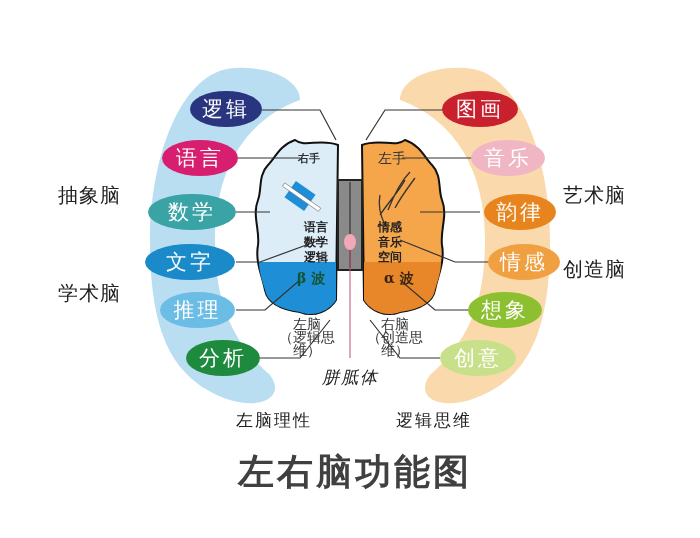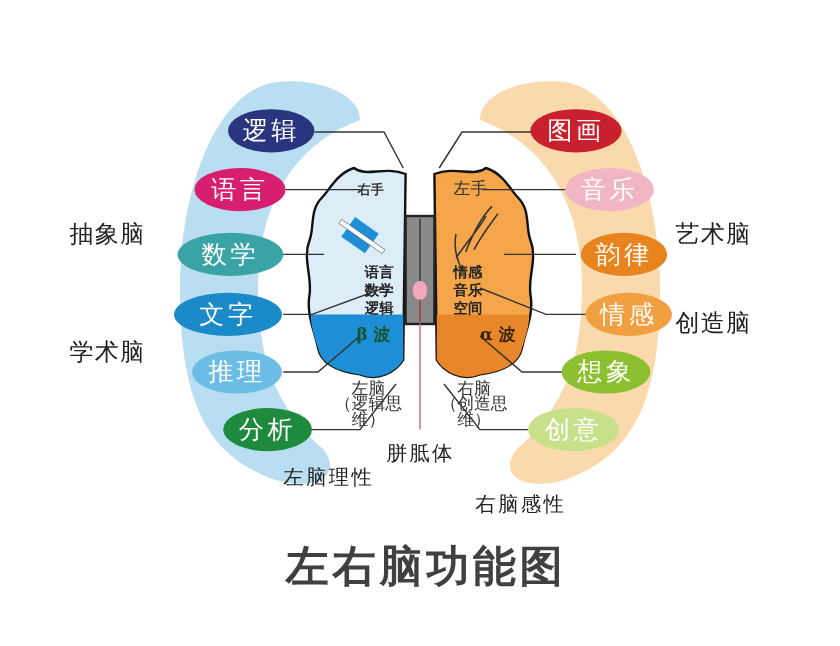--- a/index.html
+++ b/index.html
@@ -86,29 +86,29 @@
   <div>数学</div>
   <div>逻辑</div>
 </div>
 <div class="small" style="left:370px;top:220px;width:40px;">
   <div>情感</div>
   <div>音乐</div>
   <div>空间</div>
 </div>
 
 <div class="wave" style="left:297px;top:270px;color:#14532d;">β 波</div>
-<div class="wave" style="left:400px;top:270px;color:#3a2410;">α 波</div>
+<div class="wave" style="left:384px;top:270px;color:#3a2410;">α 波</div>
 
 <div class="tiny" style="left:272px;top:318px;width:70px;">
   <div>左脑</div>
   <div>（逻辑思维）</div>
 </div>
 <div class="tiny" style="left:360px;top:318px;width:70px;">
   <div>右脑</div>
   <div>（创造思维）</div>
 </div>
 
-<div class="label" style="left:322px;top:366px;">胼胝体</div>
+<div class="label" style="left:322px;top:366px;font-style:italic;">胼胝体</div>
 
-<div class="label" style="left:236px;top:386px;">左脑理性</div>
-<div class="label" style="left:396px;top:409px;">右脑感性</div>
+<div class="label" style="left:236px;top:409px;">左脑理性</div>
+<div class="label" style="left:396px;top:409px;">逻辑思维</div>
 
 <div class="title" style="left:238px;top:448px;">左右脑功能图</div>
 
 </body></html>

